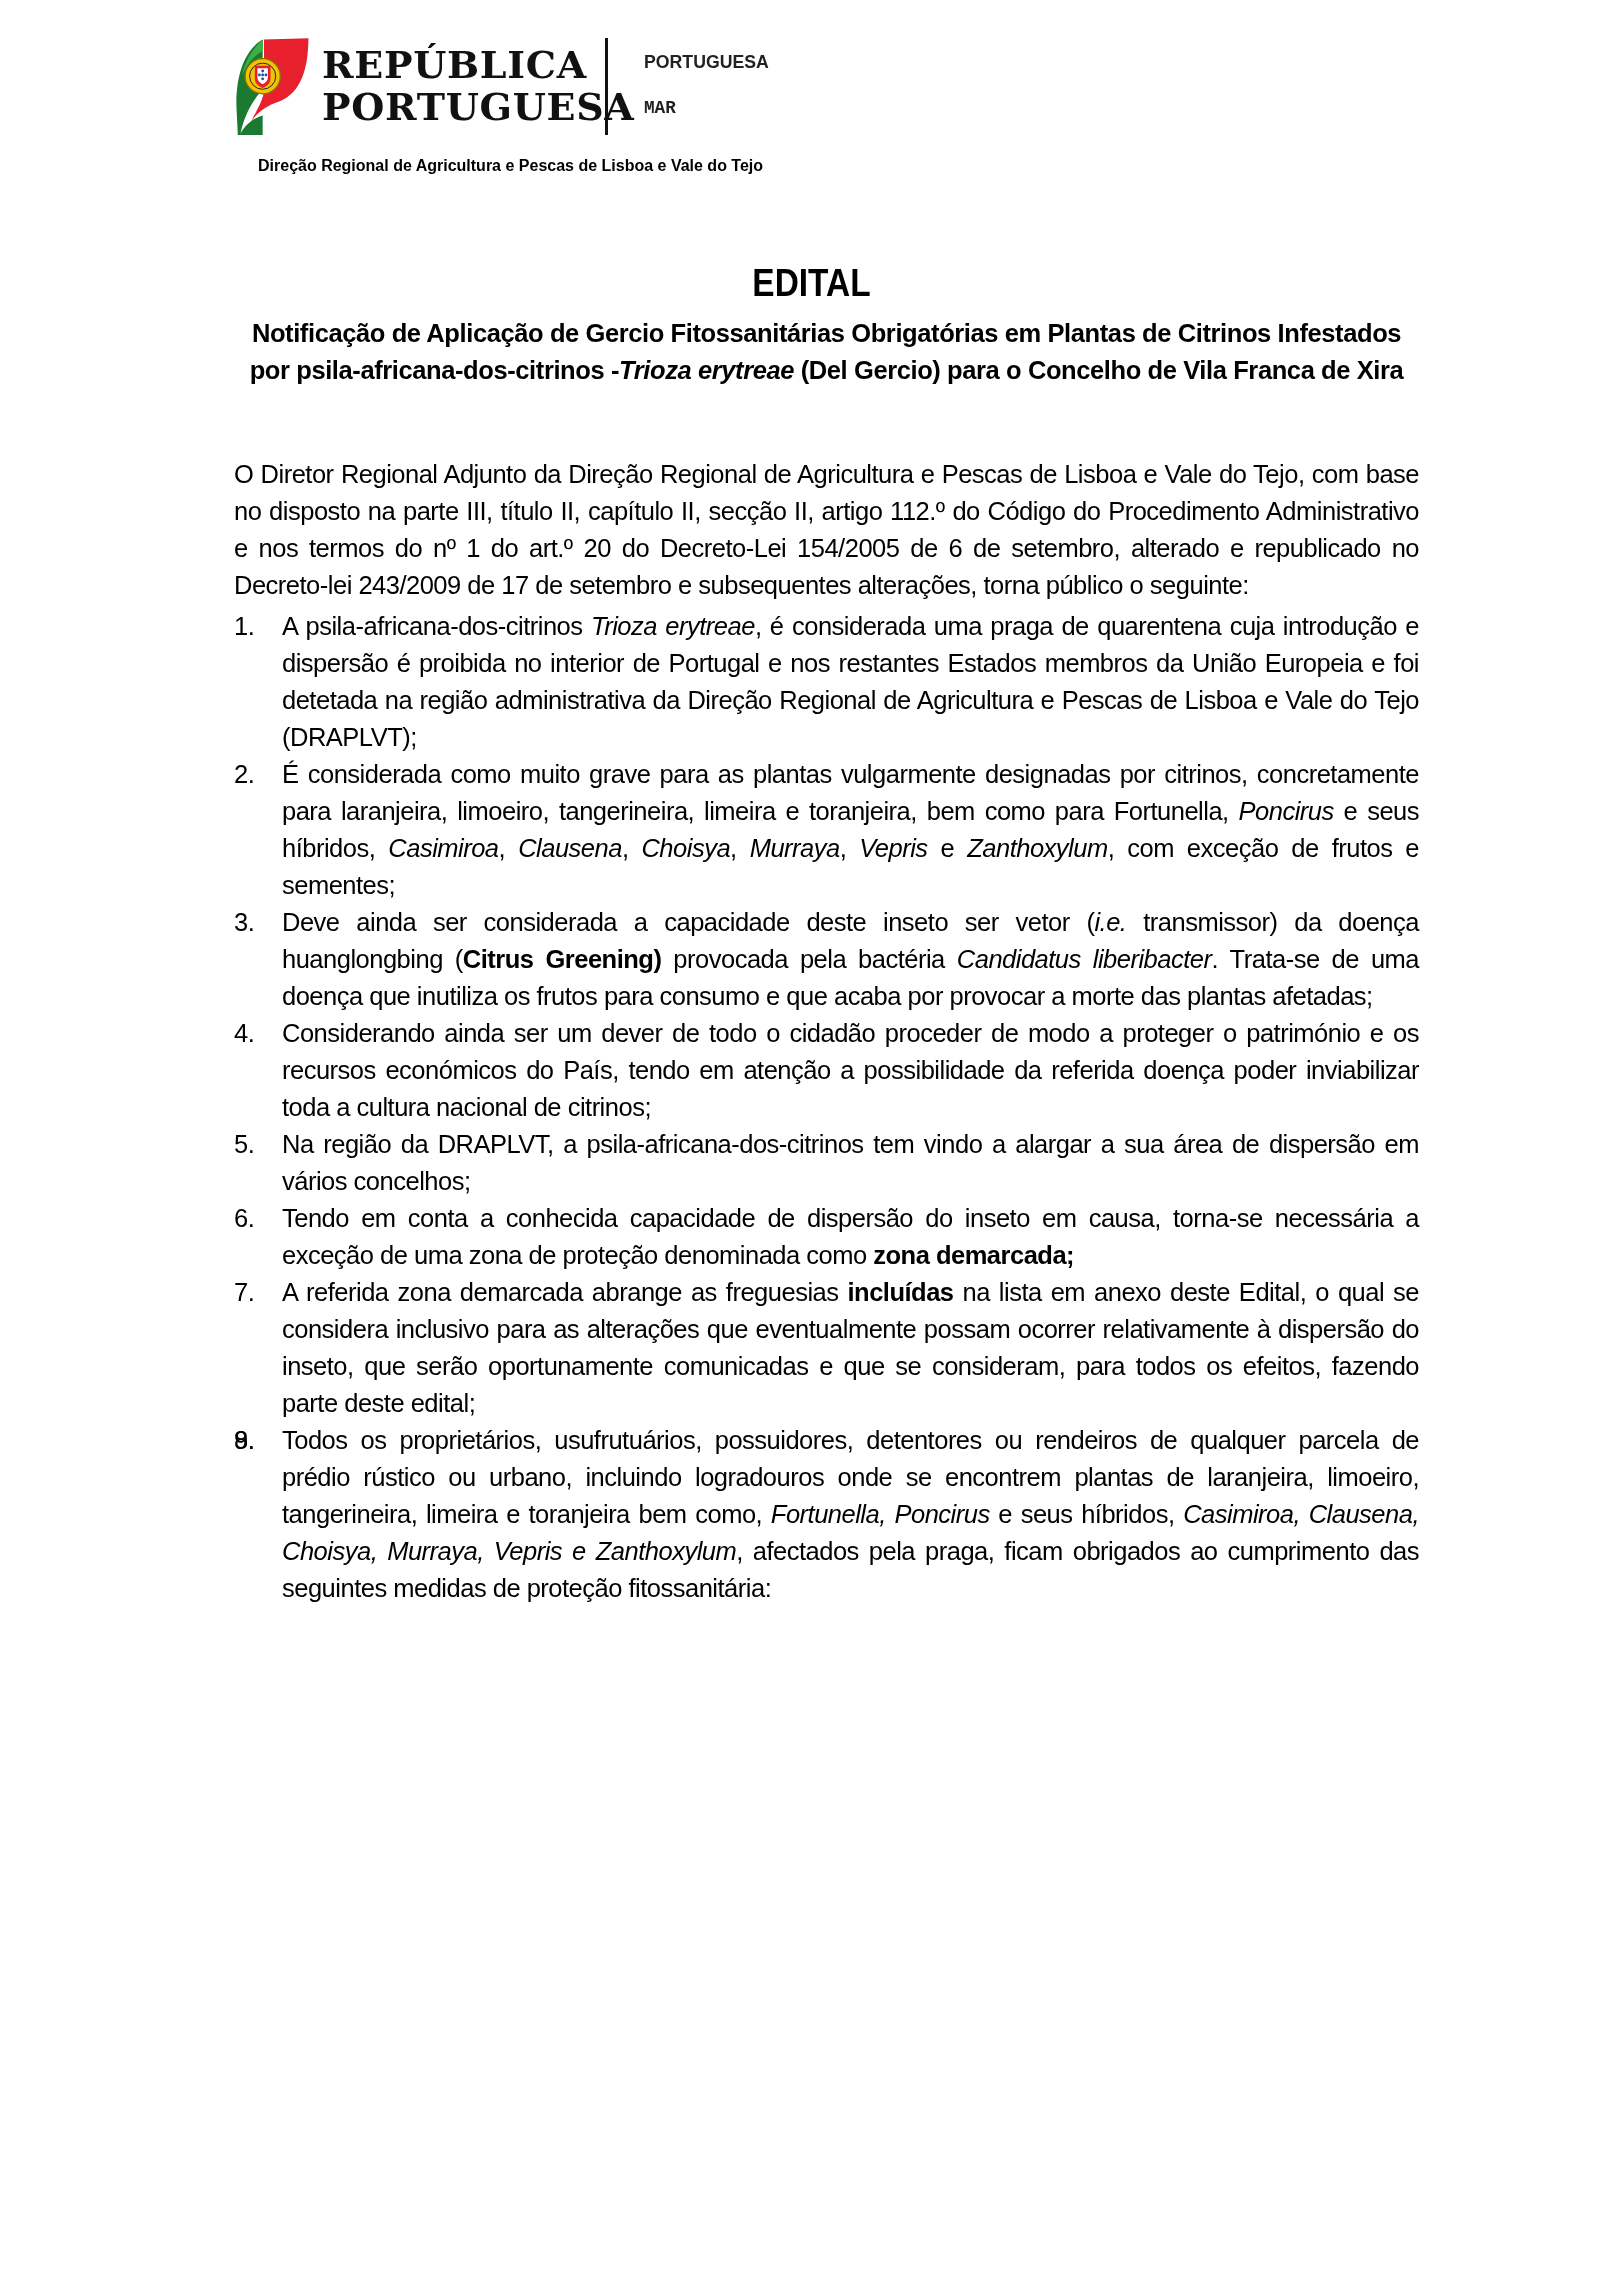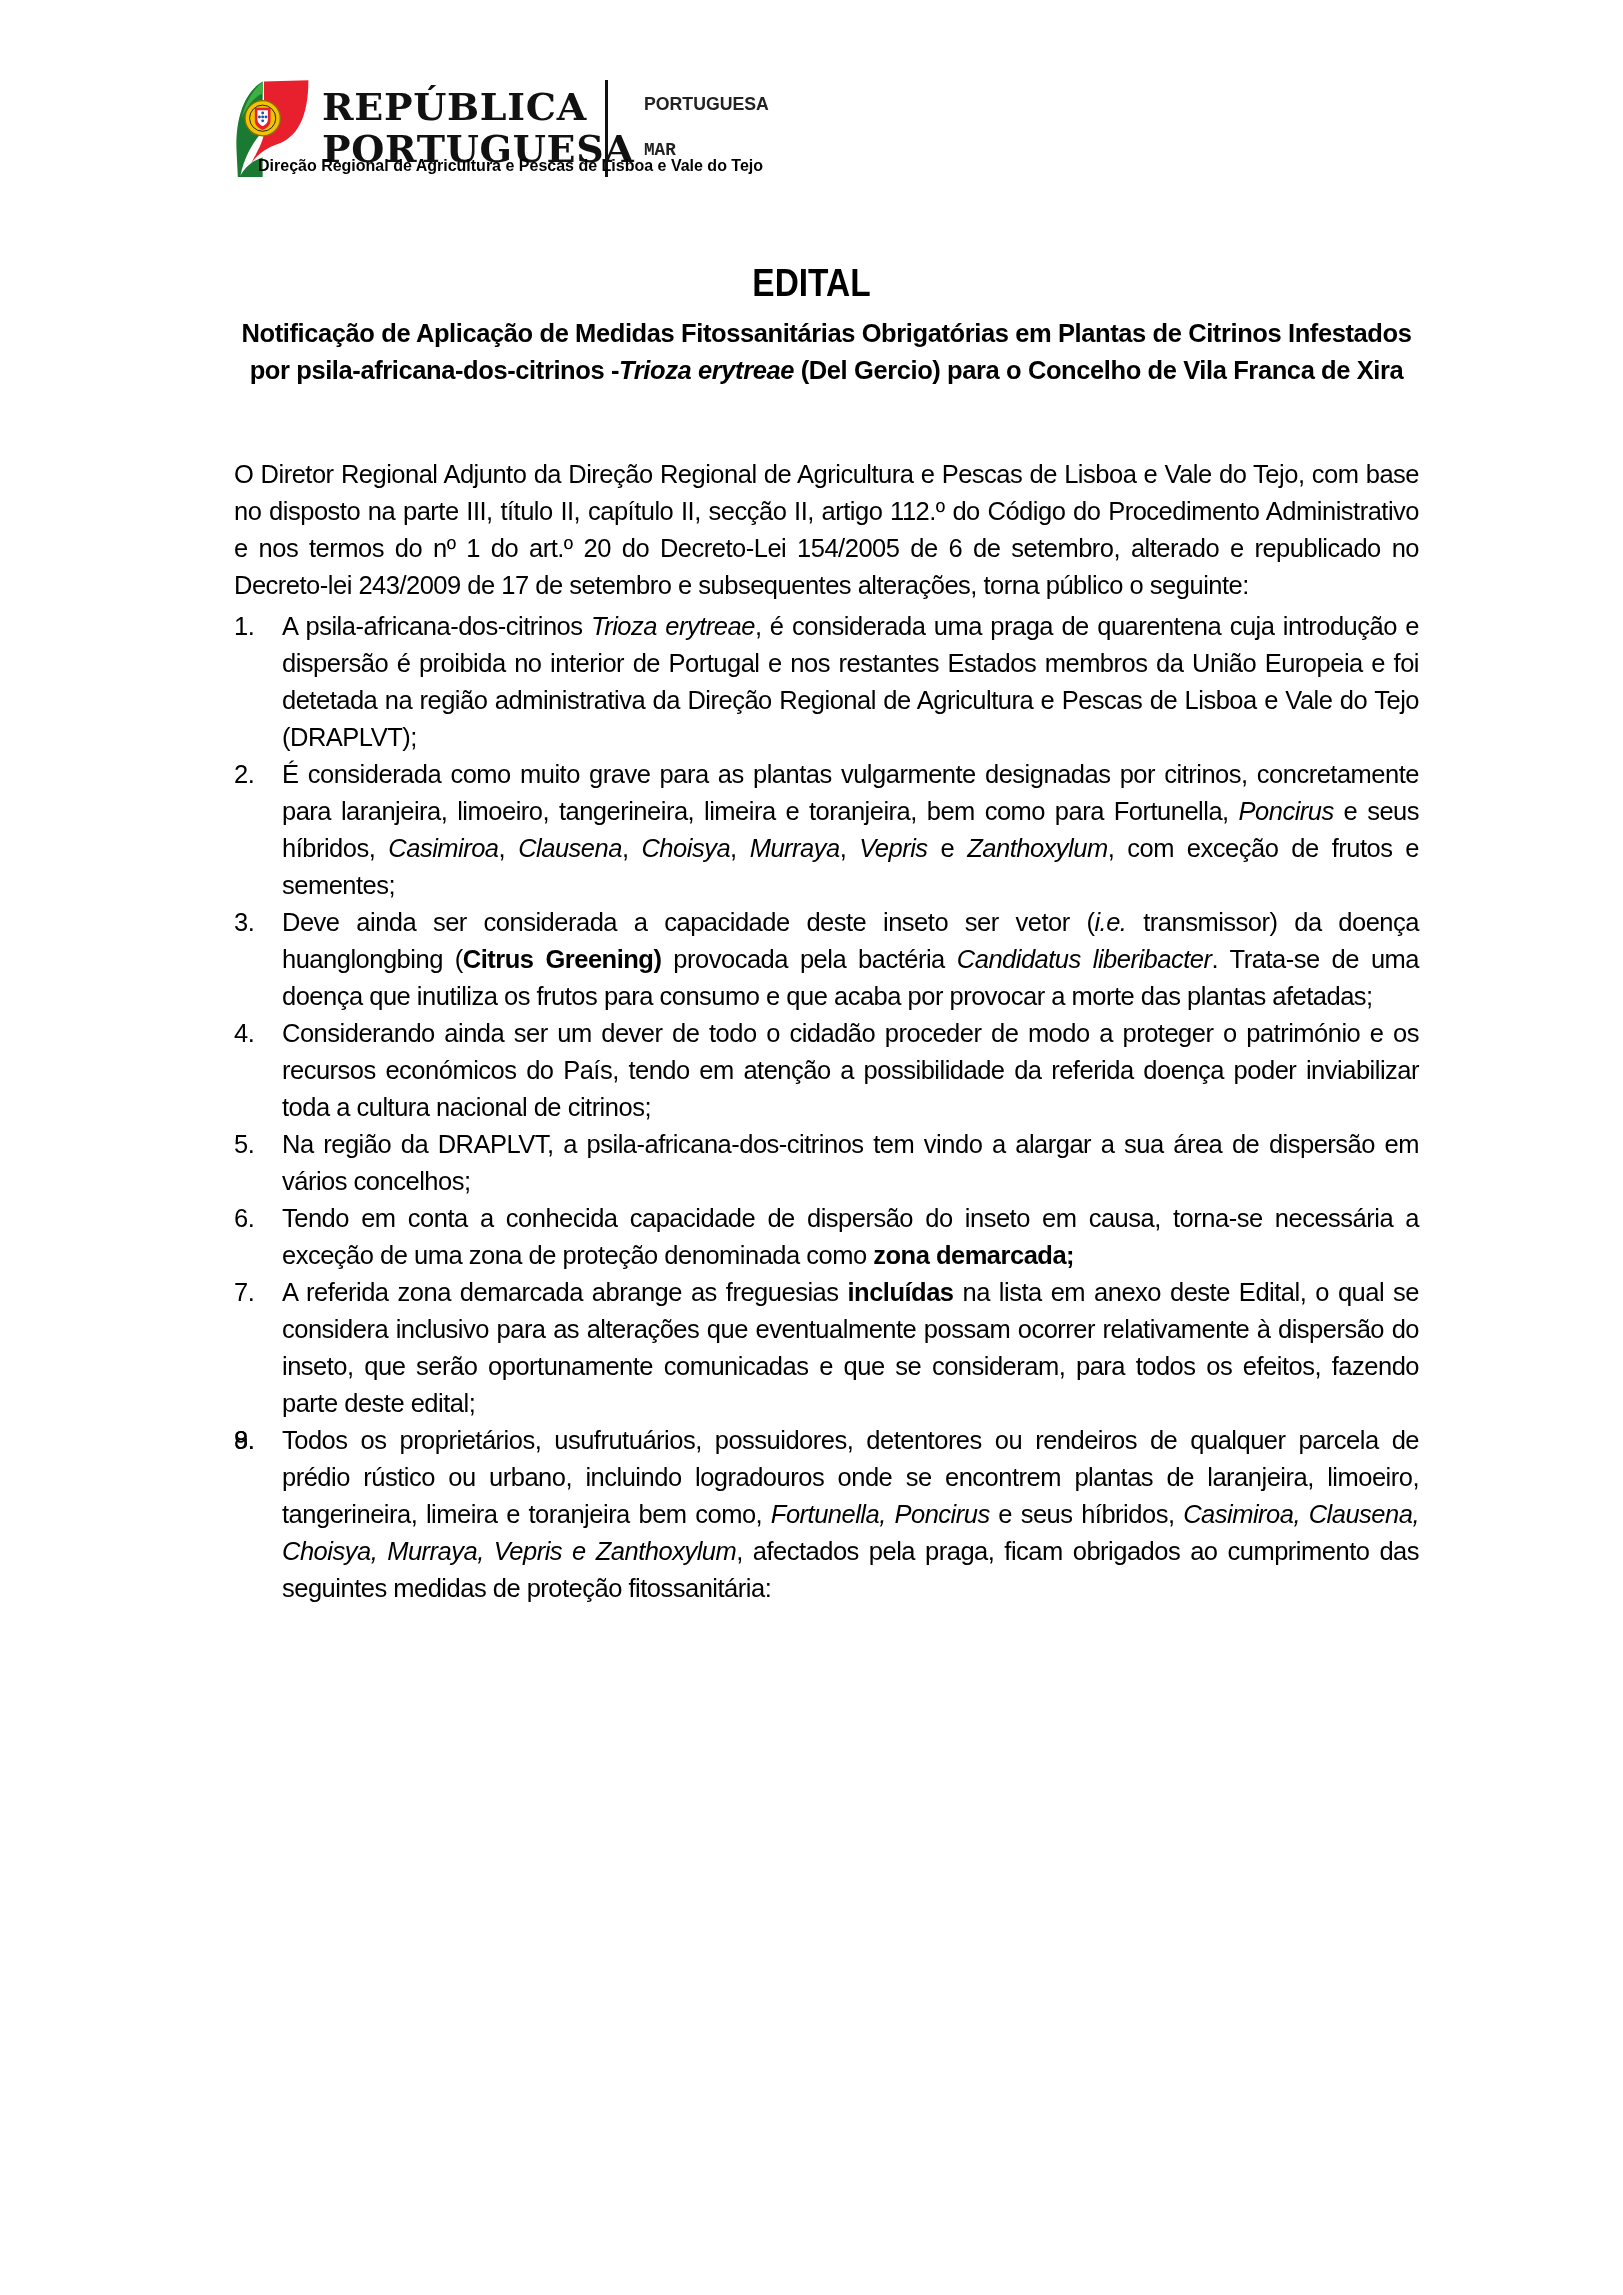--- a/index.html
+++ b/index.html
@@ -1,17 +1,17 @@
 <!DOCTYPE html>
 <html style="font-size:10.5px"><head>
 <meta charset="utf-8">
 <style>
   html, body { margin:0; padding:0; background:#ffffff; }
   body { width:1623px; height:2295px; position:relative; overflow:hidden; color:#000; font-family:"Liberation Sans", sans-serif; }
-  .header { position:absolute; left:230px; top:36px; height:105px; width:654px;margin-top:42px; }
+  .header { position:absolute; left:230px; top:36px; height:105px; width:654px; }
   .flag { position:absolute; left:1.3px; top:1.3px; width:79px; height:98px; }
   .rp { position:absolute; left:92px; top:7.9px; font-family:"DejaVu Serif", serif; font-weight:bold; font-size:38px; line-height:42px; letter-spacing:0.7px; color:#111; }
   .vdiv { position:absolute; left:375px; top:2px; width:2.6px; height:97px; background:#111; }
   .min1 { position:absolute; left:414px; top:16.4px; font-family:"Liberation Sans", sans-serif; font-weight:bold; font-size:17.7px; color:#222; }
   .min2 { position:absolute; left:414px; top:62px; font-family:Liberation Mono, monospace; font-weight:bold; font-size:17.7px; color:#222; }
   .dr { position:absolute; left:258px; top:157px; font-family:"Liberation Sans", sans-serif; font-weight:bold; font-size:16px; color:#000; }
   .title { position:absolute; left:0; width:1623px; top:262px; text-align:center; font-family:"Liberation Sans", sans-serif; font-weight:bold; font-size:38px; transform:scaleX(0.88); }
   .subtitle { position:absolute; left:234px; width:1185px; top:315px; text-align:center; font-family:"Liberation Sans", sans-serif; font-weight:bold; font-size:25.5px; line-height:37px; letter-spacing:-0.4px; }
   .body { position:absolute; left:234px; width:1185px; top:456px; font-family:"Liberation Sans", sans-serif; font-size:25.5px; line-height:37px; letter-spacing:-0.5px; text-align:justify; }
   .intro { margin:0 0 3.9px 0; }
@@ -48,21 +48,21 @@
   <div class="vdiv"></div>
   <div class="min1">PORTUGUESA</div>
   <div class="min2">MAR</div>
 </div>
 
 <div class="dr">Direção Regional de Agricultura e Pescas de Lisboa e Vale do Tejo</div>
 
 <div class="title">EDITAL</div>
 
 <div class="subtitle">
-  <span>Notificação de Aplicação de Medidas Fitossanitárias Obrigatórias em Plantas de Citrinos Infestados por psila-africana-dos-citrinos -</span><i>Trioza erytreae</i><span> (Del Gercio) para o Concelho de Vila Franca de Xira</span>
+  <span>Notificação de Aplicação de Gercio Fitossanitárias Obrigatórias em Plantas de Citrinos Infestados por psila-africana-dos-citrinos -</span><i>Trioza erytreae</i><span> (Del Gercio) para o Concelho de Vila Franca de Xira</span>
 </div>
 
 <div class="body">
   <p class="intro">O Diretor Regional Adjunto da Direção Regional de Agricultura e Pescas de Lisboa e Vale do Tejo, com base no disposto na parte III, título II, capítulo II, secção II, artigo 112.º do Código do Procedimento Administrativo e nos termos do nº 1 do art.º 20 do Decreto-Lei 154/2005 de 6 de setembro, alterado e republicado no Decreto-lei 243/2009 de 17 de setembro e subsequentes alterações, torna público o seguinte:</p>
 
   <ol class="items">
     <li class="gap1">
       <span class="num">1.</span>
       <span>A psila-africana-dos-citrinos </span><i>Trioza erytreae</i><span>, é considerada uma praga de quarentena cuja introdução e dispersão é proibida no interior de Portugal e nos restantes Estados membros da União Europeia e foi detetada na região administrativa da Direção Regional de Agricultura e Pescas de Lisboa e Vale do Tejo (DRAPLVT);</span>
     </li>

